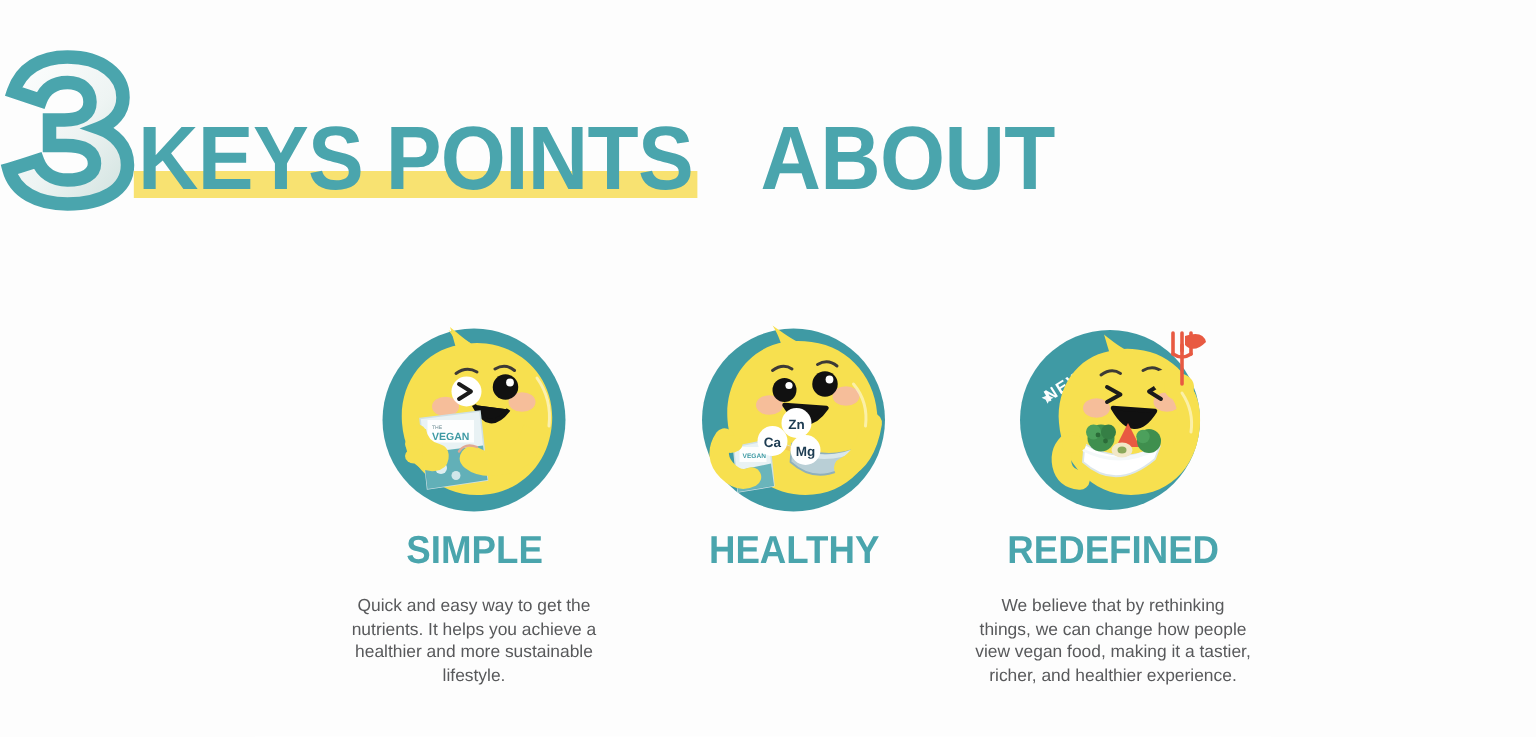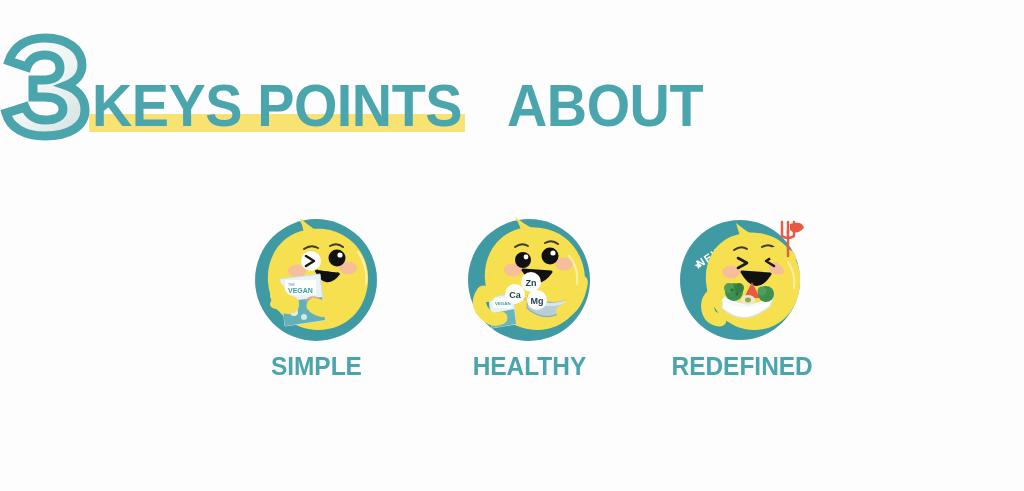--- a/index.html
+++ b/index.html
@@ -210,20 +210,21 @@
         <ellipse cx="24" cy="80" rx="6" ry="5" fill="#f7e04f"></ellipse>
         <ellipse cx="24" cy="88" rx="6" ry="5" fill="#f7e04f"></ellipse>
 
         <path d="M112 74 q-6 22 -26 26 q-18 4 -28 -4 q-6 -5 -2 -11 q5 -6 12 -2 q10 5 18 0 q9 -5 11 -16 z" fill="#f7e04f"></path>
         <path d="M66 82 q-8 -3 -12 3" stroke="#e0a893" stroke-width="1.6" fill="none" stroke-linecap="round"></path>
 
         <path d="M106 36 q10 14 8 32" stroke="#ffffff" stroke-width="2" fill="none" opacity="0.55" stroke-linecap="round"></path>
       </svg>
     </div>
     <div class="card-title">SIMPLE</div>
+    <div class="card-body">Quick and easy way to get the nutrients. It helps you achieve a healthier and more sustainable lifestyle.</div>
   </div>
 
   <div class="card">
     <div class="illus">
       <svg width="128" height="128" viewBox="0 0 128 128" xmlns="http://www.w3.org/2000/svg" aria-hidden="true">
         <circle cx="64" cy="64" r="61" fill="#3f9aa4"></circle>
 
         <path d="M58 12 C34 16 18 38 20 64 C22 92 44 114 72 114 C100 114 120 92 120 64 C120 38 102 15 76 12 C70 11 64 11 58 12 Z" fill="#f7e04f"></path>
         <path d="M56 14 C54 8 52 4 50 1 C57 6 63 10 67 12 Z" fill="#f7e04f"></path>
 
@@ -330,15 +331,16 @@
           <path d="M116 20 L116 6"></path>
           <path d="M104 20 q6 4 12 0"></path>
         </g>
 
         <path d="M112 8 q12 -4 14 4 q-8 8 -14 2 z" fill="#e85a42"></path>
 
         <path d="M110 46 q8 12 6 26" stroke="#ffffff" stroke-width="2" fill="none" opacity="0.5" stroke-linecap="round"></path>
       </svg>
     </div>
     <div class="card-title">REDEFINED</div>
+    <div class="card-body">We believe that by rethinking things, we can change how people view vegan food, making it a tastier, richer, and healthier experience.</div>
   </div>
 
 </div>
 
 </body></html>

